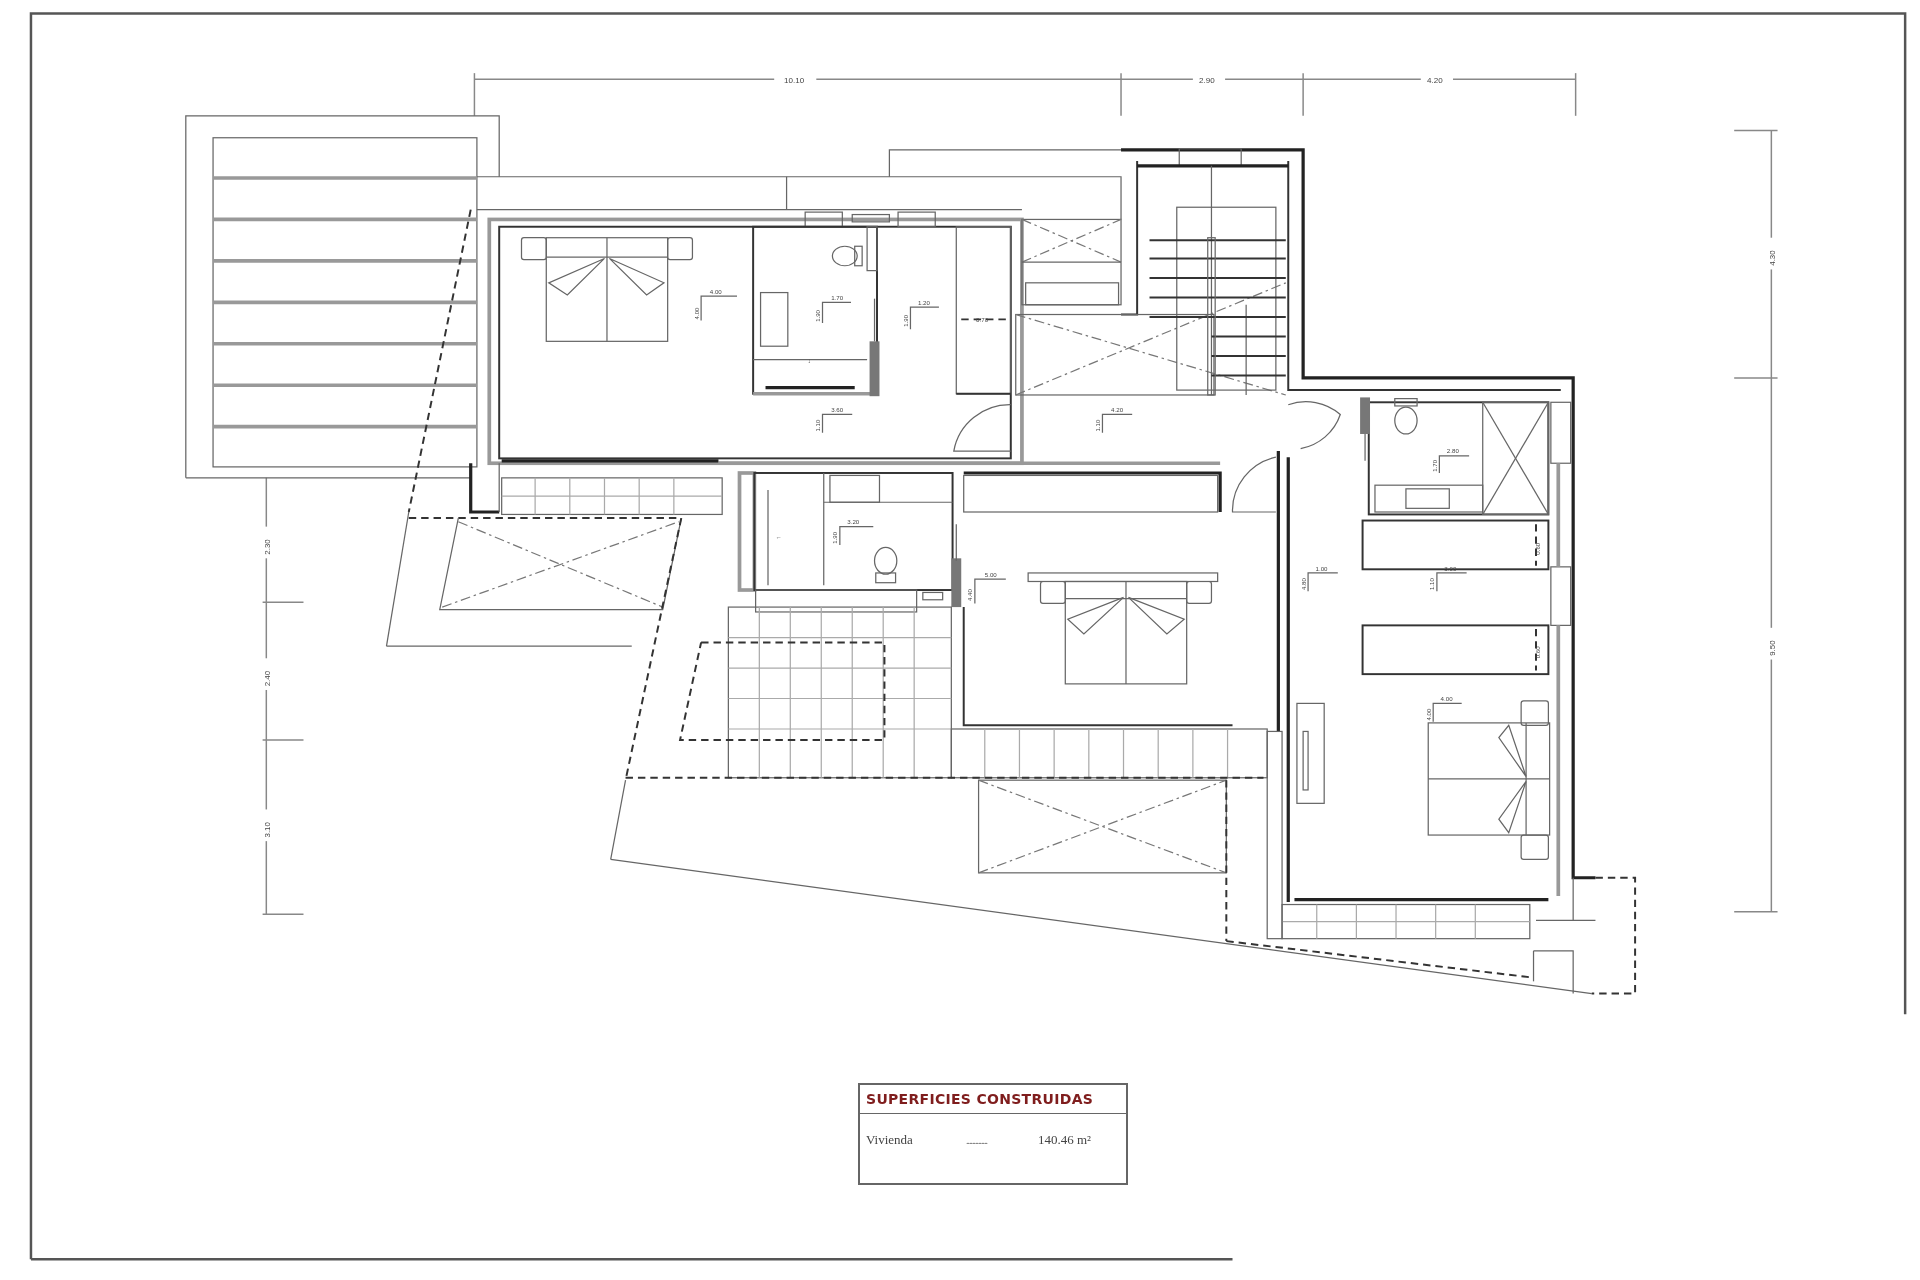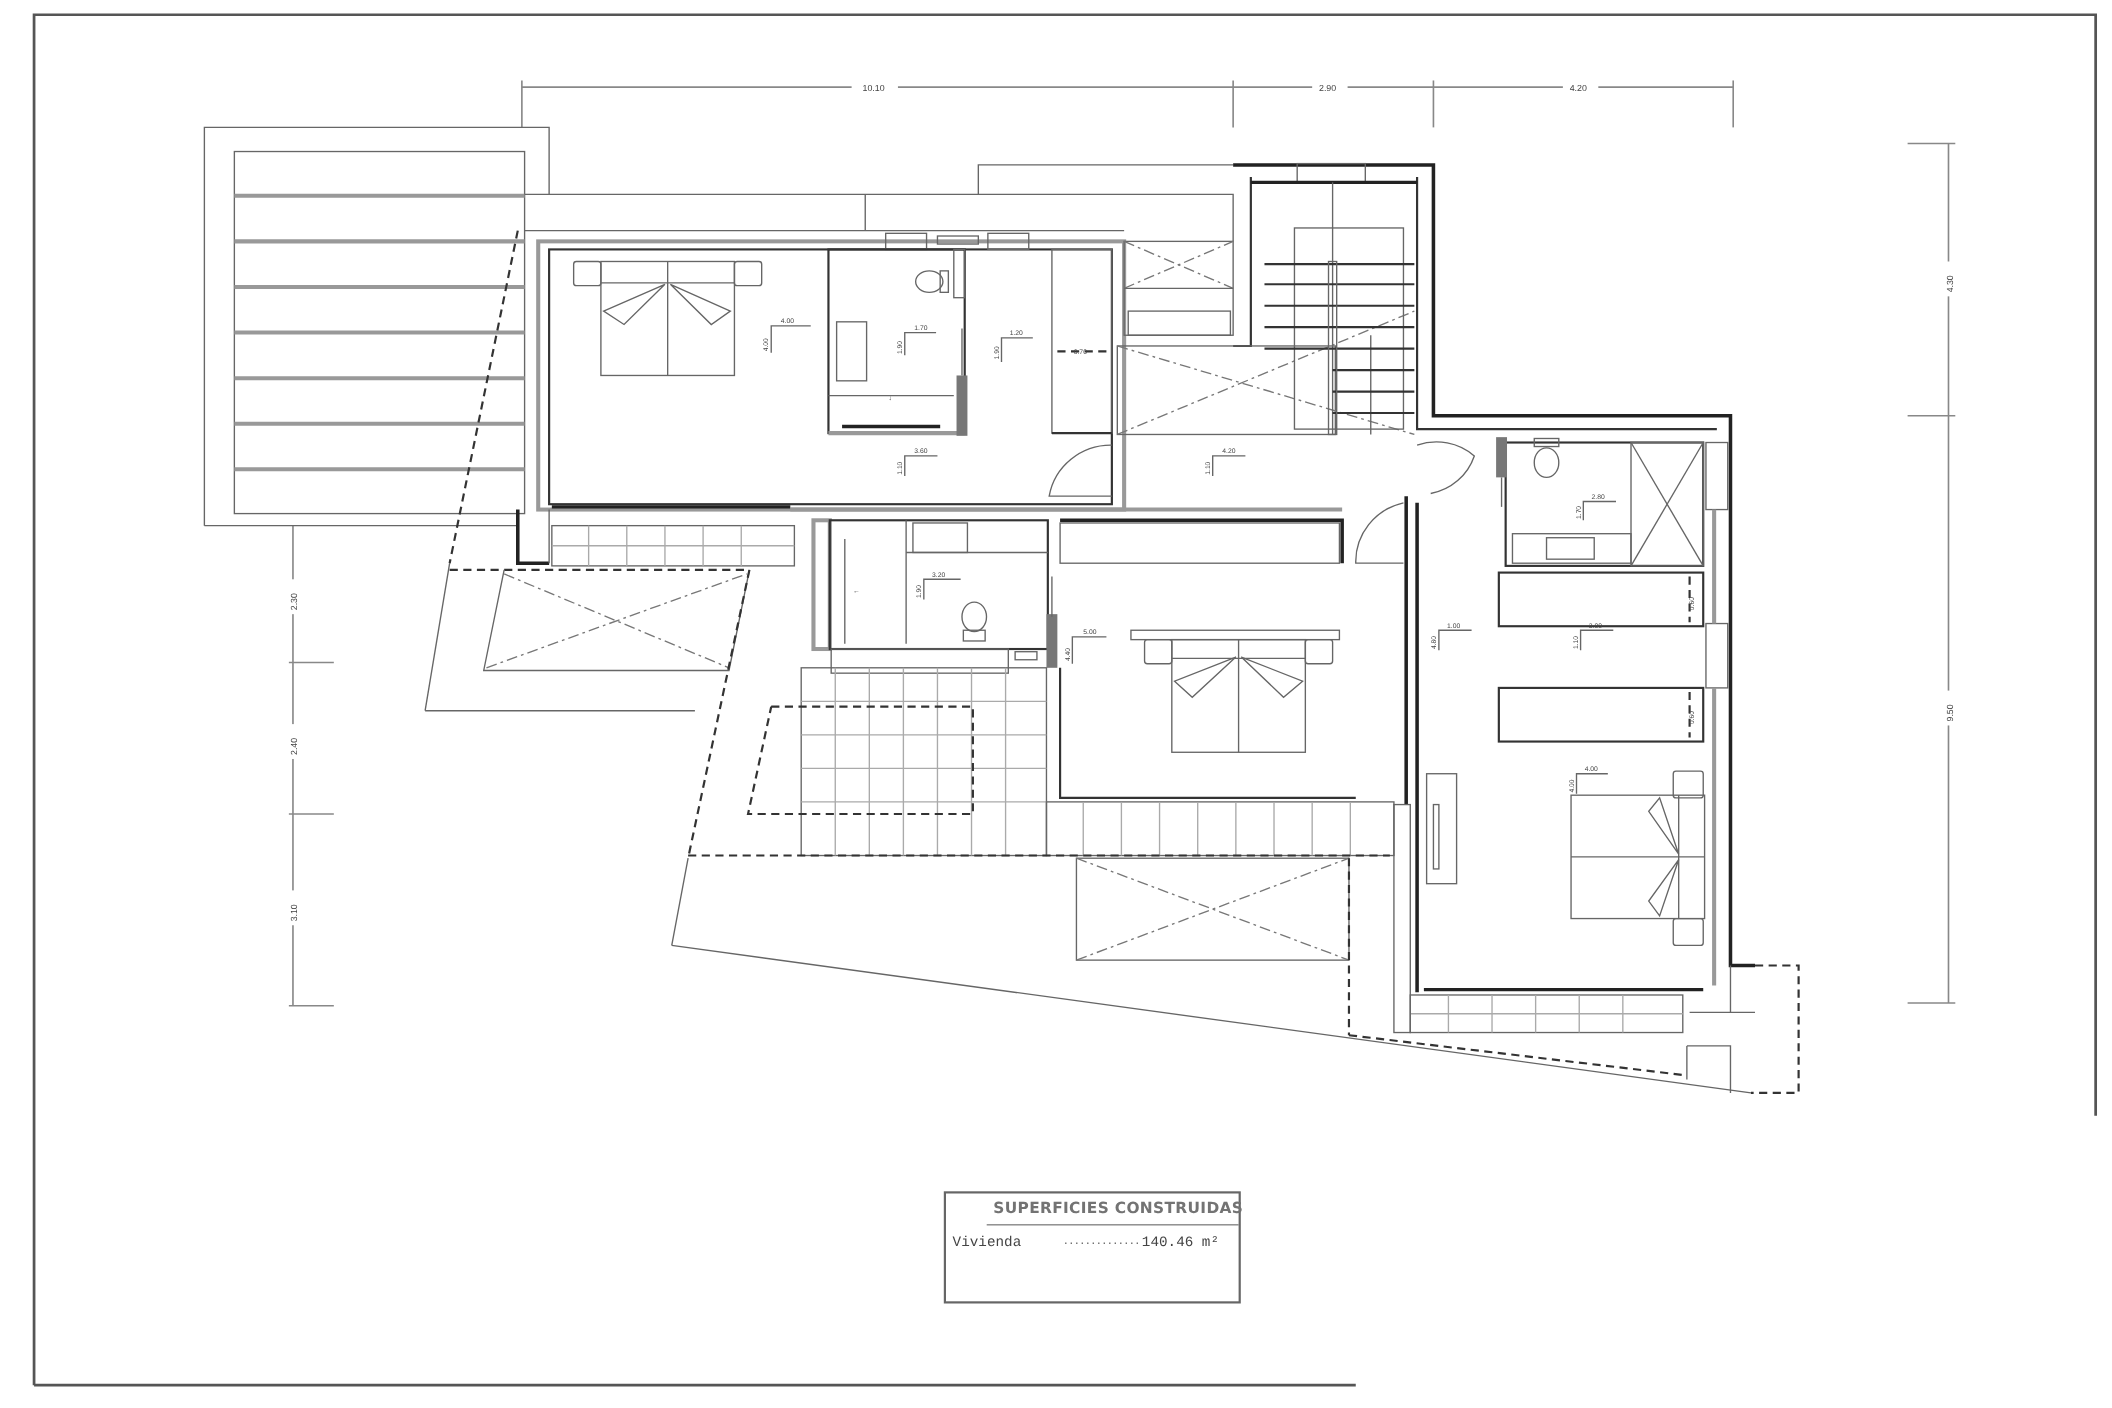--- a/index.html
+++ b/index.html
@@ -11,22 +11,22 @@
   .wall-gray { stroke:#999; stroke-width:3; fill:none; }
   .thin { stroke:#666; stroke-width:1; fill:none; }
   .light { stroke:#aaa; stroke-width:1; fill:none; }
   .dash { stroke:#333; stroke-width:1.6; fill:none; stroke-dasharray:6 4; }
   .dashdot { stroke:#777; stroke-width:1; fill:none; stroke-dasharray:8 3 2 3; }
   .dim { stroke:#888; stroke-width:1.2; fill:none; }
   .dimtext { font-family:"Liberation Sans", sans-serif; font-size:6.5px; fill:#444; }
   .labeltext { font-family:"Liberation Sans", sans-serif; font-size:5px; fill:#444; }
   .fill-gray { fill:#777; }
   .table-box { position:absolute; left:858px; top:1083px; width:266px; height:98px; border:2px solid #666; background:#fff; }
-  .table-title { height:28px; border-bottom:1.5px solid #666; font-family:"DejaVu Sans", sans-serif; font-weight:bold; font-size:14px; color:#737373; letter-spacing:0.3px; line-height:28px; padding-left:6px; white-space:nowrap;margin-left:37px; }
-  .table-row { display:flex; align-items:center; padding:8px 6px 0 6px; font-family:Liberation Mono, monospace; font-size:13px; color:#444; white-space:nowrap; }
+  .table-title { height:28px; border-bottom:1.5px solid #666; font-family:"DejaVu Sans", sans-serif; font-weight:bold; font-size:14px; color:#7f1d1d; letter-spacing:0.3px; line-height:28px; padding-left:6px; white-space:nowrap; }
+  .table-row { display:flex; align-items:center; padding:8px 6px 0 6px; font-family:Liberation Serif, serif; font-size:13px; color:#444; white-space:nowrap;margin-top:10px; }
   .table-row .lbl { width:100px; }
   .table-row .dots { width:64px; letter-spacing:-1px; color:#666; font-size:10px; }
   .table-row .val { margin-left:8px; }
 </style>
 </head>
 <body>
 
 <svg id="plan" viewBox="0 0 1550 1050" preserveAspectRatio="none" xmlns="http://www.w3.org/2000/svg">
 
   <g>

